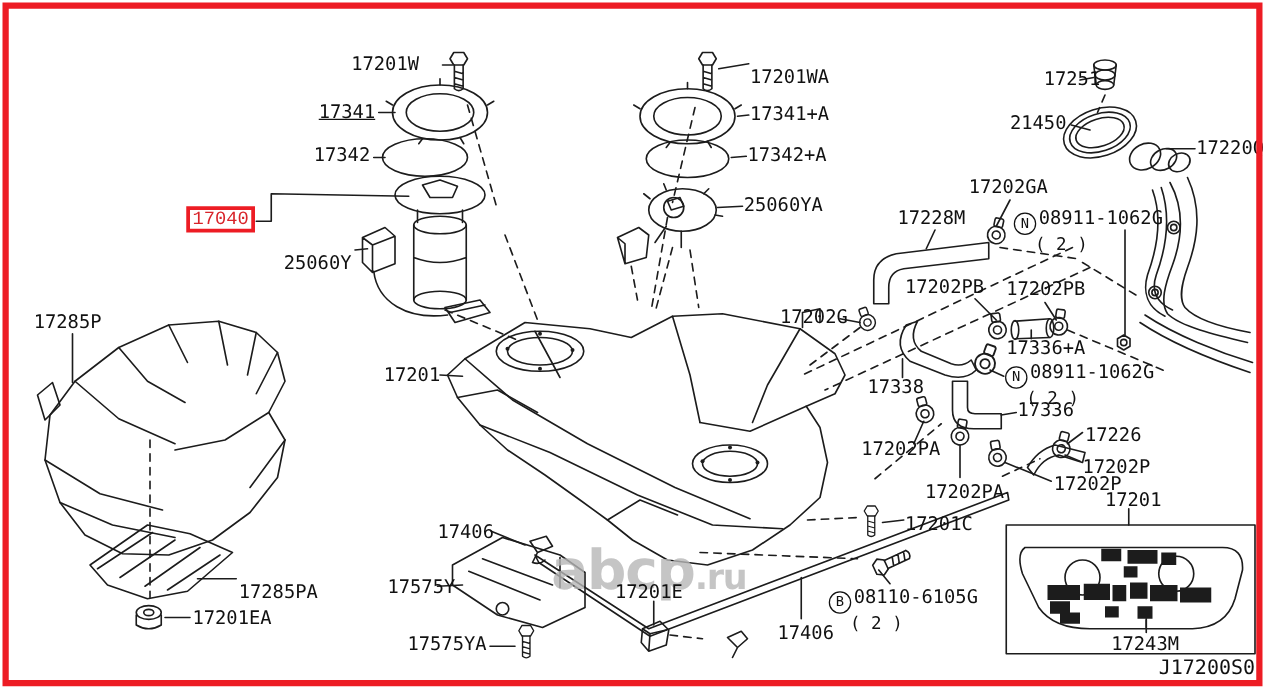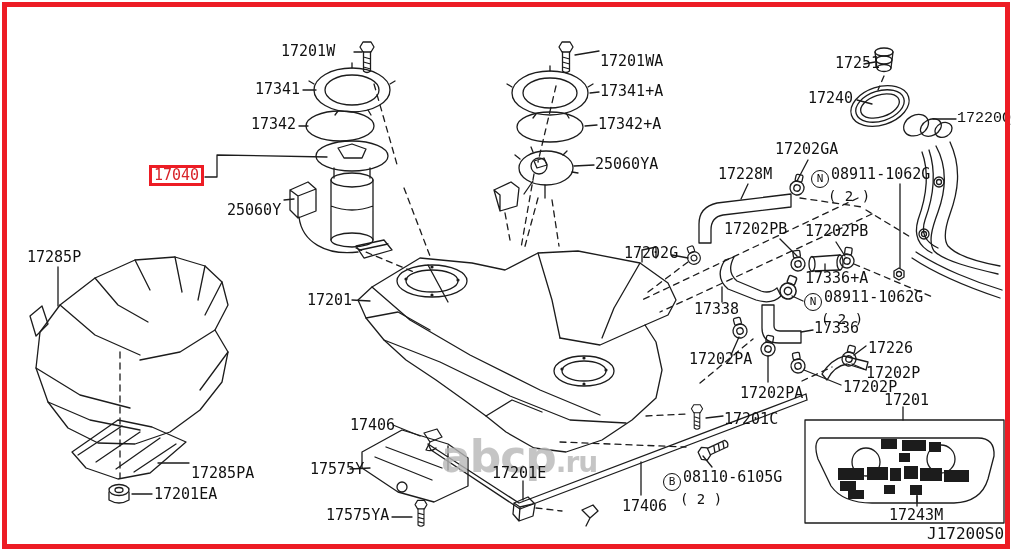--- a/index.html
+++ b/index.html
@@ -267,31 +267,31 @@
       <path class="ln" d="M688,262 L648,292"></path>
     </g>
   </svg>
 
   <div class="watermark">
     <span class="wm-main">abcp</span><span class="wm-suffix">.ru</span>
   </div>
 
   <div id="labels">
       <div class="label" style="left: 281px; top: 44px;"><span>17201W</span></div>
-      <div class="label" style="left: 255px; top: 82px;"><span>17341</span></div>
+      <div class="label" style="left: 255px; top: 82px; text-decoration: underline;"><span>17341</span></div>
       <div class="label" style="left: 251px; top: 117px;"><span>17342</span></div>
-      <div class="label boxed" style="left: 149px; top: 165px;"><span>17040</span></div>
+      <div class="label boxed" style="left: 149px; top: 165px; font-family: Liberation Mono, monospace;"><span>17040</span></div>
       <div class="label" style="left: 227px; top: 192px; margin-top: 11px;"><span>25060Y</span></div>
       <div class="label" style="left: 600px; top: 54px;"><span>17201WA</span></div>
       <div class="label" style="left: 600px; top: 84px;"><span>17341+A</span></div>
       <div class="label" style="left: 598px; top: 117px; text-align: right;"><span>17342+A</span></div>
       <div class="label" style="left: 595px; top: 157px;"><span>25060YA</span></div>
       <div class="label" style="left: 815px; top: 56px; margin-left: 20px;"><span>17251</span></div>
-      <div class="label" style="left: 808px; top: 91px;"><span>17240</span></div>
-      <div class="label" style="left: 957px; top: 111px; font-family: Liberation Mono, monospace;"><span>17220Q</span></div>
+      <div class="label" style="left: 808px; top: 91px;"><span>21450</span></div>
+      <div class="label" style="left: 957px; top: 111px;"><span>17220Q</span></div>
       <div class="label" style="left: 775px; top: 142px;"><span>17202GA</span></div>
       <div class="label" style="left: 718px; top: 167px;"><span>17228M</span></div>
       <div class="label" style="left: 811px; top: 167px;"><span class="pfx">N</span><span>08911-1062G</span><div class="sub">( 2 )</div></div>
       <div class="label" style="left: 724px; top: 222px;"><span>17202PB</span></div>
       <div class="label" style="left: 805px; top: 224px;"><span>17202PB</span></div>
       <div class="label" style="left: 805px; top: 271px;"><span>17336+A</span></div>
       <div class="label" style="left: 804px; top: 290px;"><span class="pfx">N</span><span>08911-1062G</span><div class="sub">( 2 )</div></div>
       <div class="label" style="left: 694px; top: 302px;"><span>17338</span></div>
       <div class="label" style="left: 814px; top: 321px; text-align: center;"><span>17336</span></div>
       <div class="label" style="left: 624px; top: 246px;"><span>17202G</span></div>

